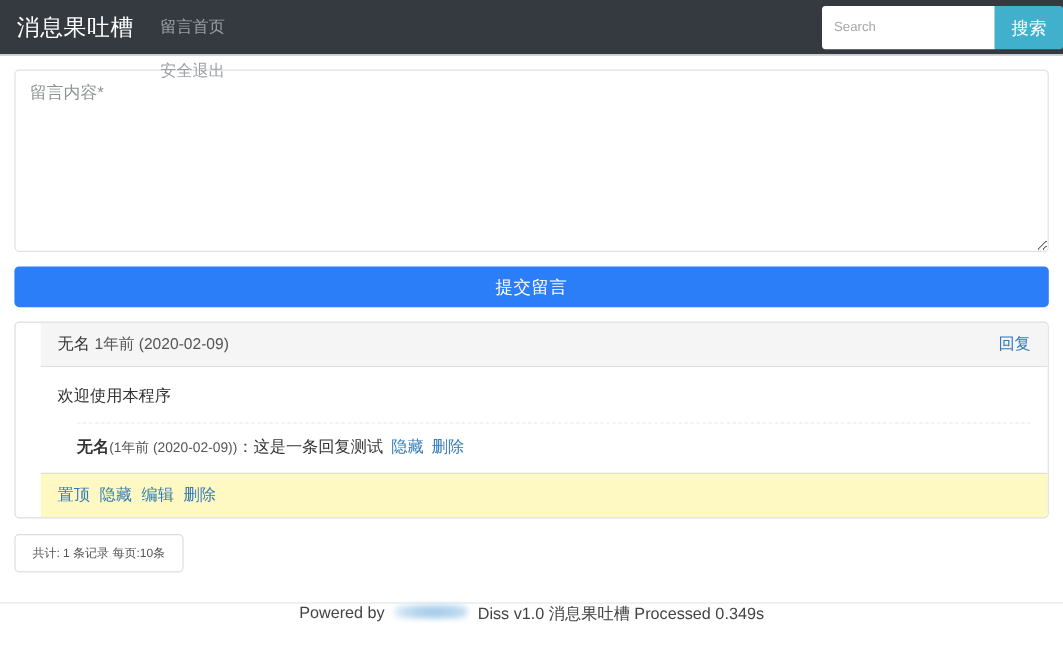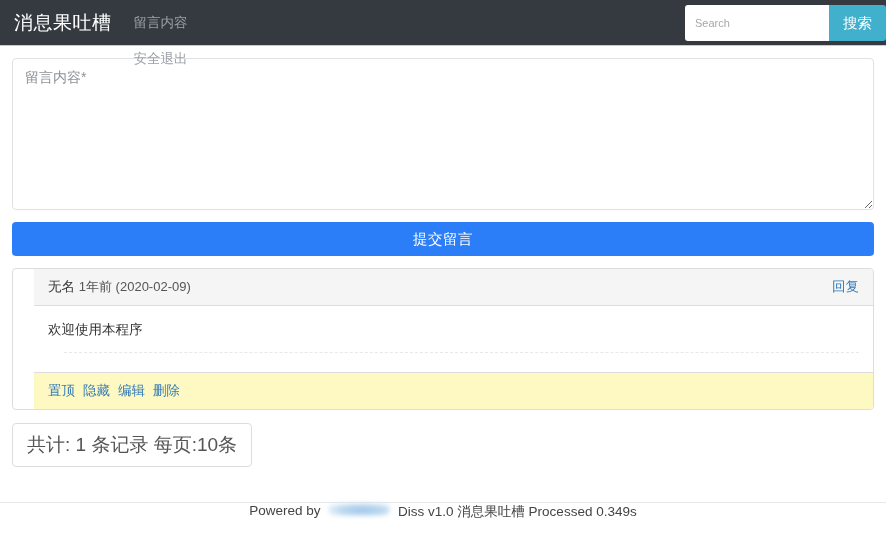--- a/index.html
+++ b/index.html
@@ -185,21 +185,21 @@
     gap: 8px;
   }
 
   
   .pager-box {
     display: inline-block;
     margin-top: 13px;
     border: 1px solid #dddddd;
     border-radius: 4px;
     padding: 8px 14px;
-    font-size: 19px;
+    font-size: 10px;
     color: #555;
     background: #fff;
   }
 
   
   .footer {
     position: absolute;
     left: 0;
     right: 0;
     bottom: 0;
@@ -225,21 +225,21 @@
   .footer .f-seg { white-space: pre; }
 </style>
 </head>
 <body>
 
 <div class="navbar">
   <div class="brand">消息果吐槽</div>
 
   <div class="nav-links">
     <span class="nav-link">留言首页</span>
-    <span class="nav-link">留言内容</span>
+    <span class="nav-link">留言首页</span>
     <span class="nav-link">安全退出</span>
   </div>
 
   <div class="search-form">
     <input class="search-input" type="text" placeholder="Search" style="">
     <button class="search-btn">搜索</button>
   </div>
 </div>
 
 <div class="container">
@@ -257,20 +257,23 @@
         <span class="meta">1年前 (2020-02-09)</span>
       </div>
       <span class="link">回复</span>
     </div>
 
     <div class="panel-body">
       <div class="body-text">欢迎使用本程序</div>
 
       <div class="reply-list">
         <div class="reply-sep"></div>
+        <div class="reply-item">
+          <span class="r-author">无名</span><span class="r-meta">(1年前 (2020-02-09))</span><span class="r-text">：</span><span class="r-text">这是一条回复测试</span><span class="reply-actions"> <span class="link">隐藏</span> <span class="link">删除</span></span>
+        </div>
       </div>
     </div>
 
     <div class="panel-footer">
       <span class="link">置顶</span>
       <span class="link">隐藏</span>
       <span class="link">编辑</span>
       <span class="link">删除</span>
     </div>
   </div>

